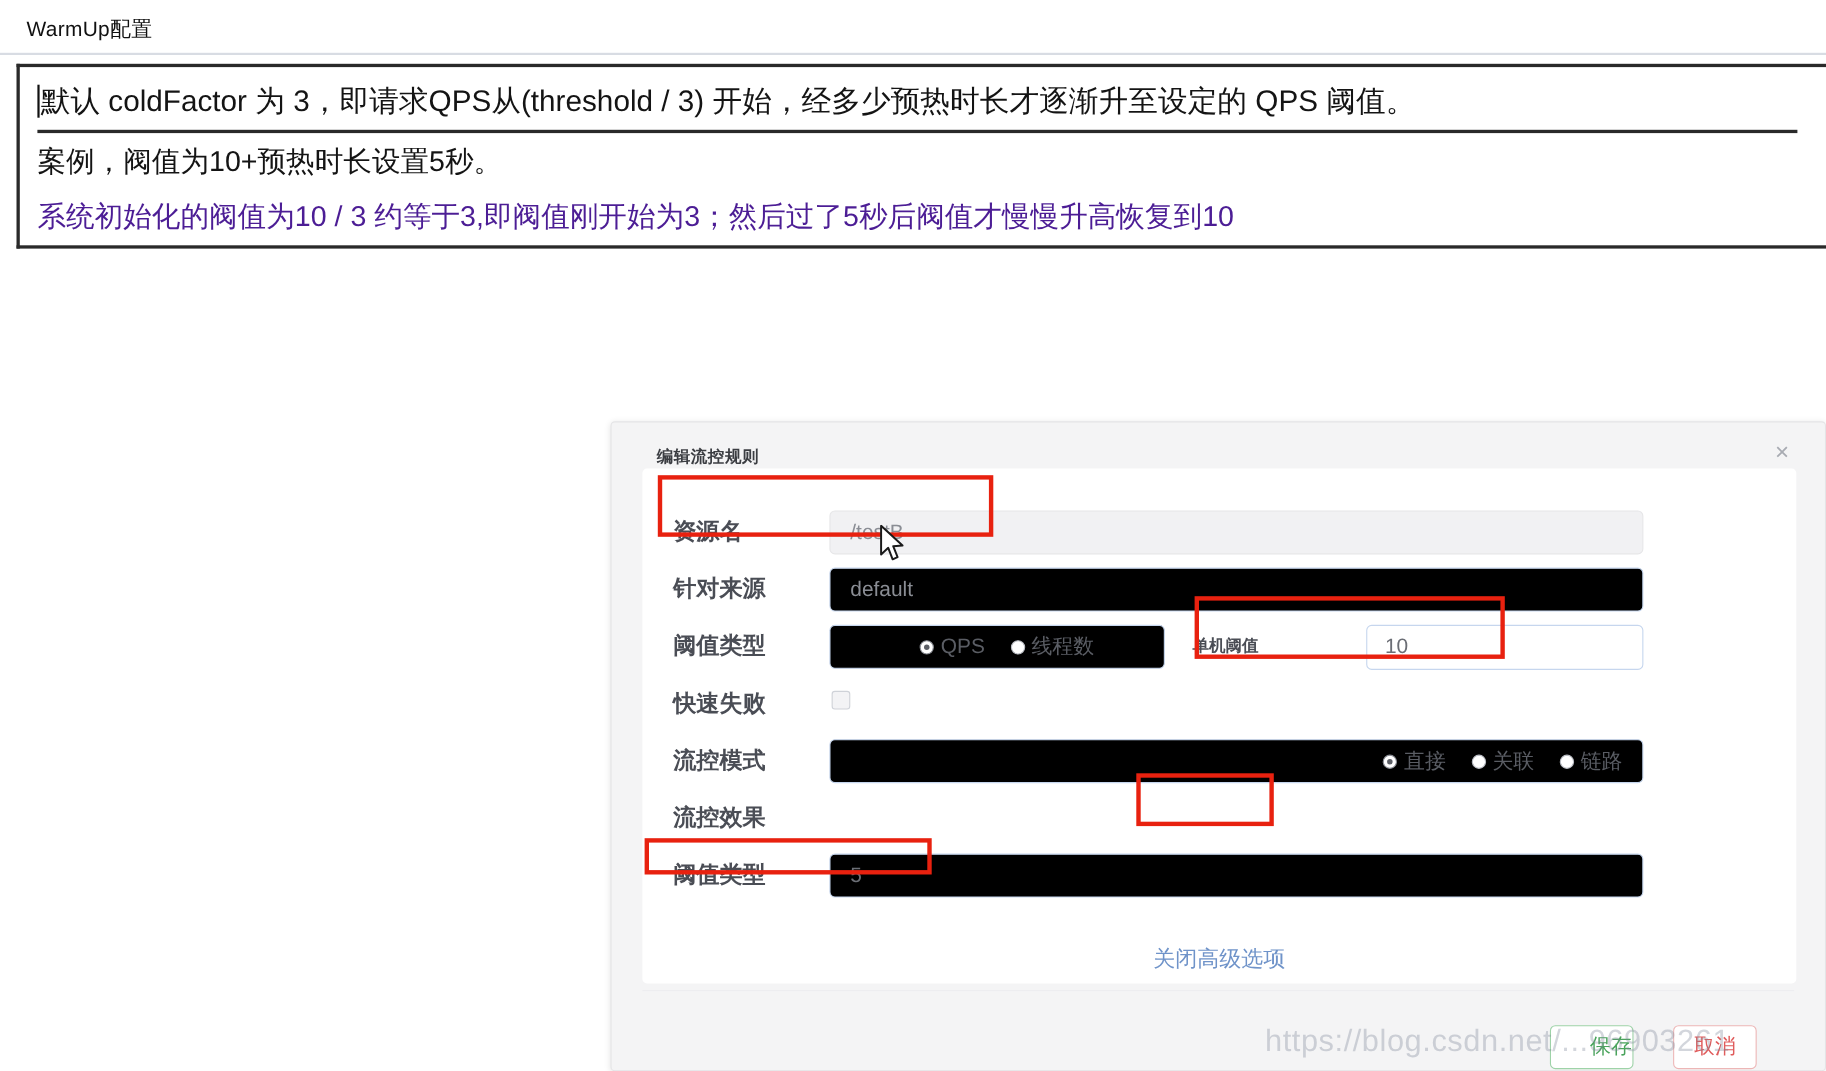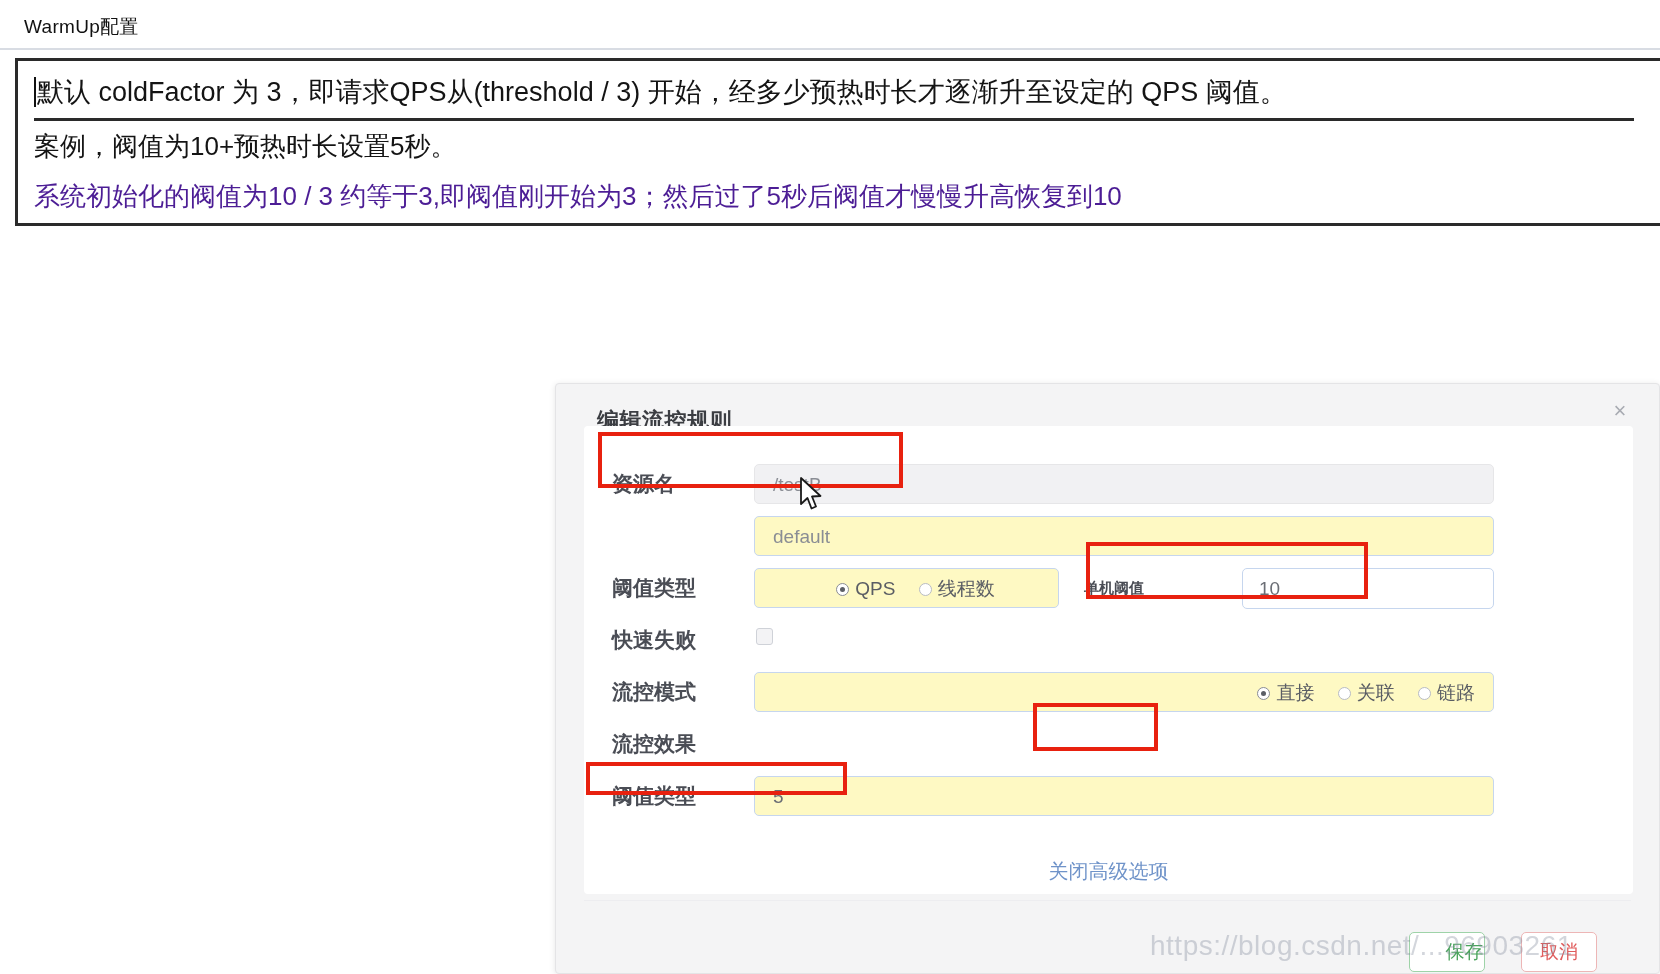--- a/index.html
+++ b/index.html
@@ -58,21 +58,21 @@
     background: #f4f4f5;
     border: 1px solid #e4e4e6;
     border-radius: 4px;
     box-sizing: border-box;
     box-shadow: 0 1px 6px rgba(0,0,0,.10);
     overflow: hidden;
   }
   .dlg-header { position: absolute; left: 0; top: 0; width: 100%; height: 72px; }
   .dlg-title {
     position: absolute; left: 41px; top: 22px;
-    font-size: 22px; color: #3b3d42; font-weight: 700; letter-spacing: .5px;
+    font-size: 15px; color: #3b3d42; font-weight: 700; letter-spacing: .5px;
   }
   .dlg-close {
     position: absolute; right: 24px; top: 12px;
     width: 30px; height: 30px; line-height: 30px; text-align: center;
     font-size: 22px; color: #a8abb2; cursor: pointer; user-select: none;
   }
 
   .dlg-body {
     position: absolute; left: 28px; top: 42px;
     width: 1049px; height: 468px;
@@ -84,21 +84,21 @@
   .frow { position: absolute; left: 0; width: 100%; height: 52px; }
   .flabel {
     position: absolute; left: 28px; top: 0; width: 140px; height: 52px;
     line-height: 52px; text-align: left;
     font-size: 21px; color: #4a4d55; font-weight: 700;
   }
   .fctrl {
     position: absolute; left: 170px; top: 6px;
     width: 740px; height: 40px;
     border: 1px solid #c6d6ee; border-radius: 5px;
-    background: #fef9c3; box-sizing: border-box;
+    background: #000000; box-sizing: border-box;
   }
   .fctrl.disabled { background: #f1f1f3; border-color: #e6e6e8; }
   .fctrl .val {
     position: absolute; left: 18px; top: 0; height: 40px; line-height: 40px;
     font-size: 19px; color: #8a8d94;
   }
   .fctrl.narrow { width: 305px; }
 
   .radio-group {
     position: absolute; right: 18px; top: 0; height: 40px; line-height: 40px;
@@ -197,20 +197,21 @@
     <div class="dlg-body">
 
       <div class="frow" style="top:32px;">
         <div class="flabel">资源名</div>
         <div class="fctrl disabled">
           <span class="val">/testB</span>
         </div>
       </div>
 
       <div class="frow" style="top:84px;">
+        <div class="flabel">针对来源</div>
         <div class="fctrl">
           <span class="val">default</span>
         </div>
       </div>
 
       <div class="frow" style="top:136px;">
         <div class="flabel">阈值类型</div>
         <div class="fctrl narrow">
           <div class="radio-group centered">
             <span class="ritem"><span class="rdot on"></span><span>QPS</span></span>

